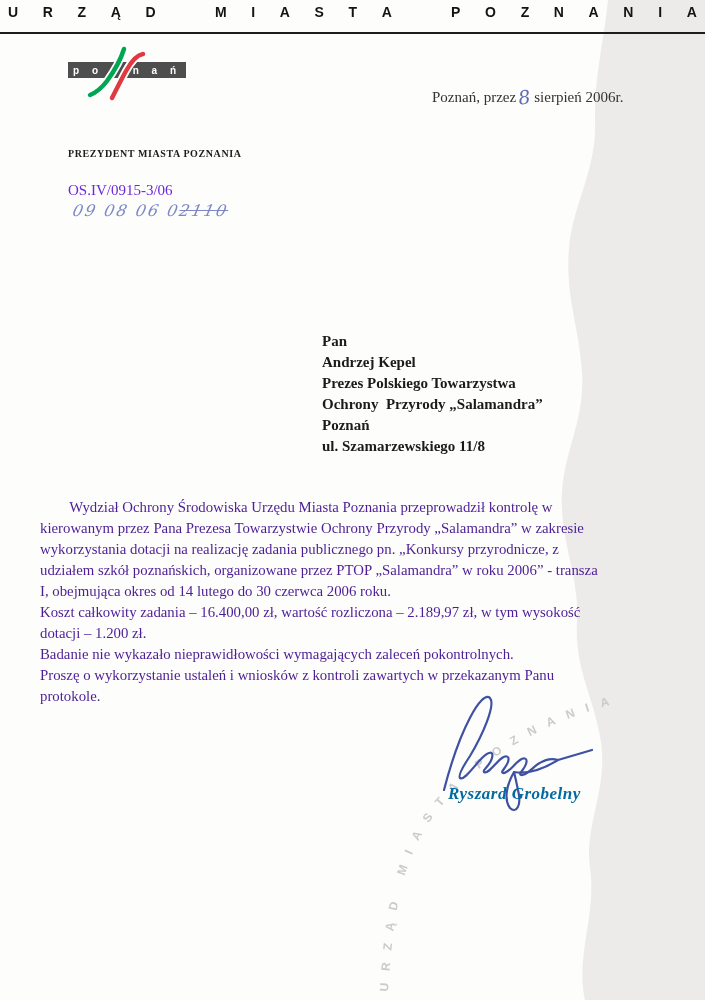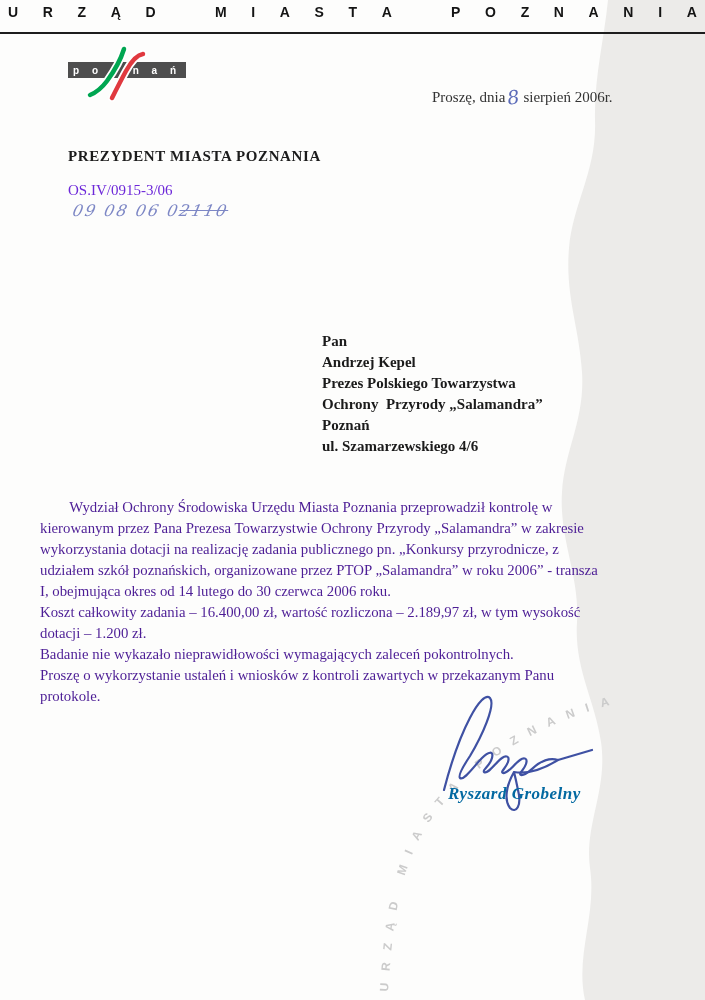--- a/index.html
+++ b/index.html
@@ -34,21 +34,21 @@
   #logo-bar .ltxt{letter-spacing:5px;}
   #logo-ribbons{position:absolute;left:60px;top:40px;pointer-events:none;}
   
   #date-line{position:absolute;left:432px;top:84px;font-size:15px;color:#333;white-space:nowrap;}
   #date-day{
     display:inline-block;color:#5a6ab8;font-size:19px;font-style:italic;
     transform:rotate(-8deg) translateY(2px);font-family:"DejaVu Serif", serif;margin:0 4px 0 2px;
   }
   
   #sender-title{
-    position:absolute;left:68px;top:148px;font-weight:bold;font-size:15px;
+    position:absolute;left:68px;top:148px;font-weight:bold;font-size:10px;
     letter-spacing:0.6px;color:#1c1c1c;
   }
   #ref-number{position:absolute;left:68px;top:182px;font-size:15px;color:#6d28d9;}
   #hand-ref{
     position:absolute;left:73px;top:201px;font-size:16px;font-style:italic;
     color:#7d87c5;letter-spacing:2px;transform:skewX(-12deg);
     font-family:"DejaVu Serif", serif;white-space:nowrap;
   }
   #hand-ref .struck{text-decoration:line-through;}
   
@@ -127,35 +127,35 @@
 
     <path d="M64,9 C60,22 55,30 47,41 C41,49 35,53 30,55" fill="none" stroke="#ffffff" stroke-width="8" stroke-linecap="round"></path>
     <path d="M83,14 C76,15 71,22 66,31 C60,42 56,50 52,58" fill="none" stroke="#ffffff" stroke-width="8" stroke-linecap="round"></path>
 
     <path d="M64,9 C60,22 55,30 47,41 C41,49 35,53 30,55" fill="none" stroke="#00A651" stroke-width="4.5" stroke-linecap="round"></path>
 
     <path d="M83,14 C76,15 71,22 66,31 C60,42 56,50 52,58" fill="none" stroke="#E0393F" stroke-width="4.5" stroke-linecap="round"></path>
   </svg>
 
   <div id="date-line">
-    <span>Proszę, dnia</span><span id="date-day">8</span><span>sierpień  2006r.</span>
+    <span>Poznań, przez</span><span id="date-day">8</span><span>sierpień  2006r.</span>
   </div>
 
   <div id="sender-title">PREZYDENT MIASTA POZNANIA</div>
   <div id="ref-number">OS.IV/0915-3/06</div>
   <div id="hand-ref">
     <span>09 08 06 0</span><span class="struck">2110</span>
   </div>
 
   <div id="recipient">Pan
 Andrzej Kepel
 Prezes Polskiego Towarzystwa
 Ochrony  Przyrody „Salamandra”
 Poznań
-ul. Szamarzewskiego 4/6</div>
+ul. Szamarzewskiego 11/8</div>
 
   <div id="body-text">        Wydział Ochrony Środowiska Urzędu Miasta Poznania przeprowadził kontrolę w
 kierowanym przez Pana Prezesa Towarzystwie Ochrony Przyrody „Salamandra” w zakresie
 wykorzystania dotacji na realizację zadania publicznego pn. „Konkursy przyrodnicze, z
 udziałem szkół poznańskich, organizowane przez PTOP „Salamandra” w roku 2006” - transza
 I, obejmująca okres od 14 lutego do 30 czerwca 2006 roku.
 Koszt całkowity zadania – 16.400,00 zł, wartość rozliczona – 2.189,97 zł, w tym wysokość
 dotacji – 1.200 zł.
 Badanie nie wykazało nieprawidłowości wymagających zaleceń pokontrolnych.
 Proszę o wykorzystanie ustaleń i wniosków z kontroli zawartych w przekazanym Panu

